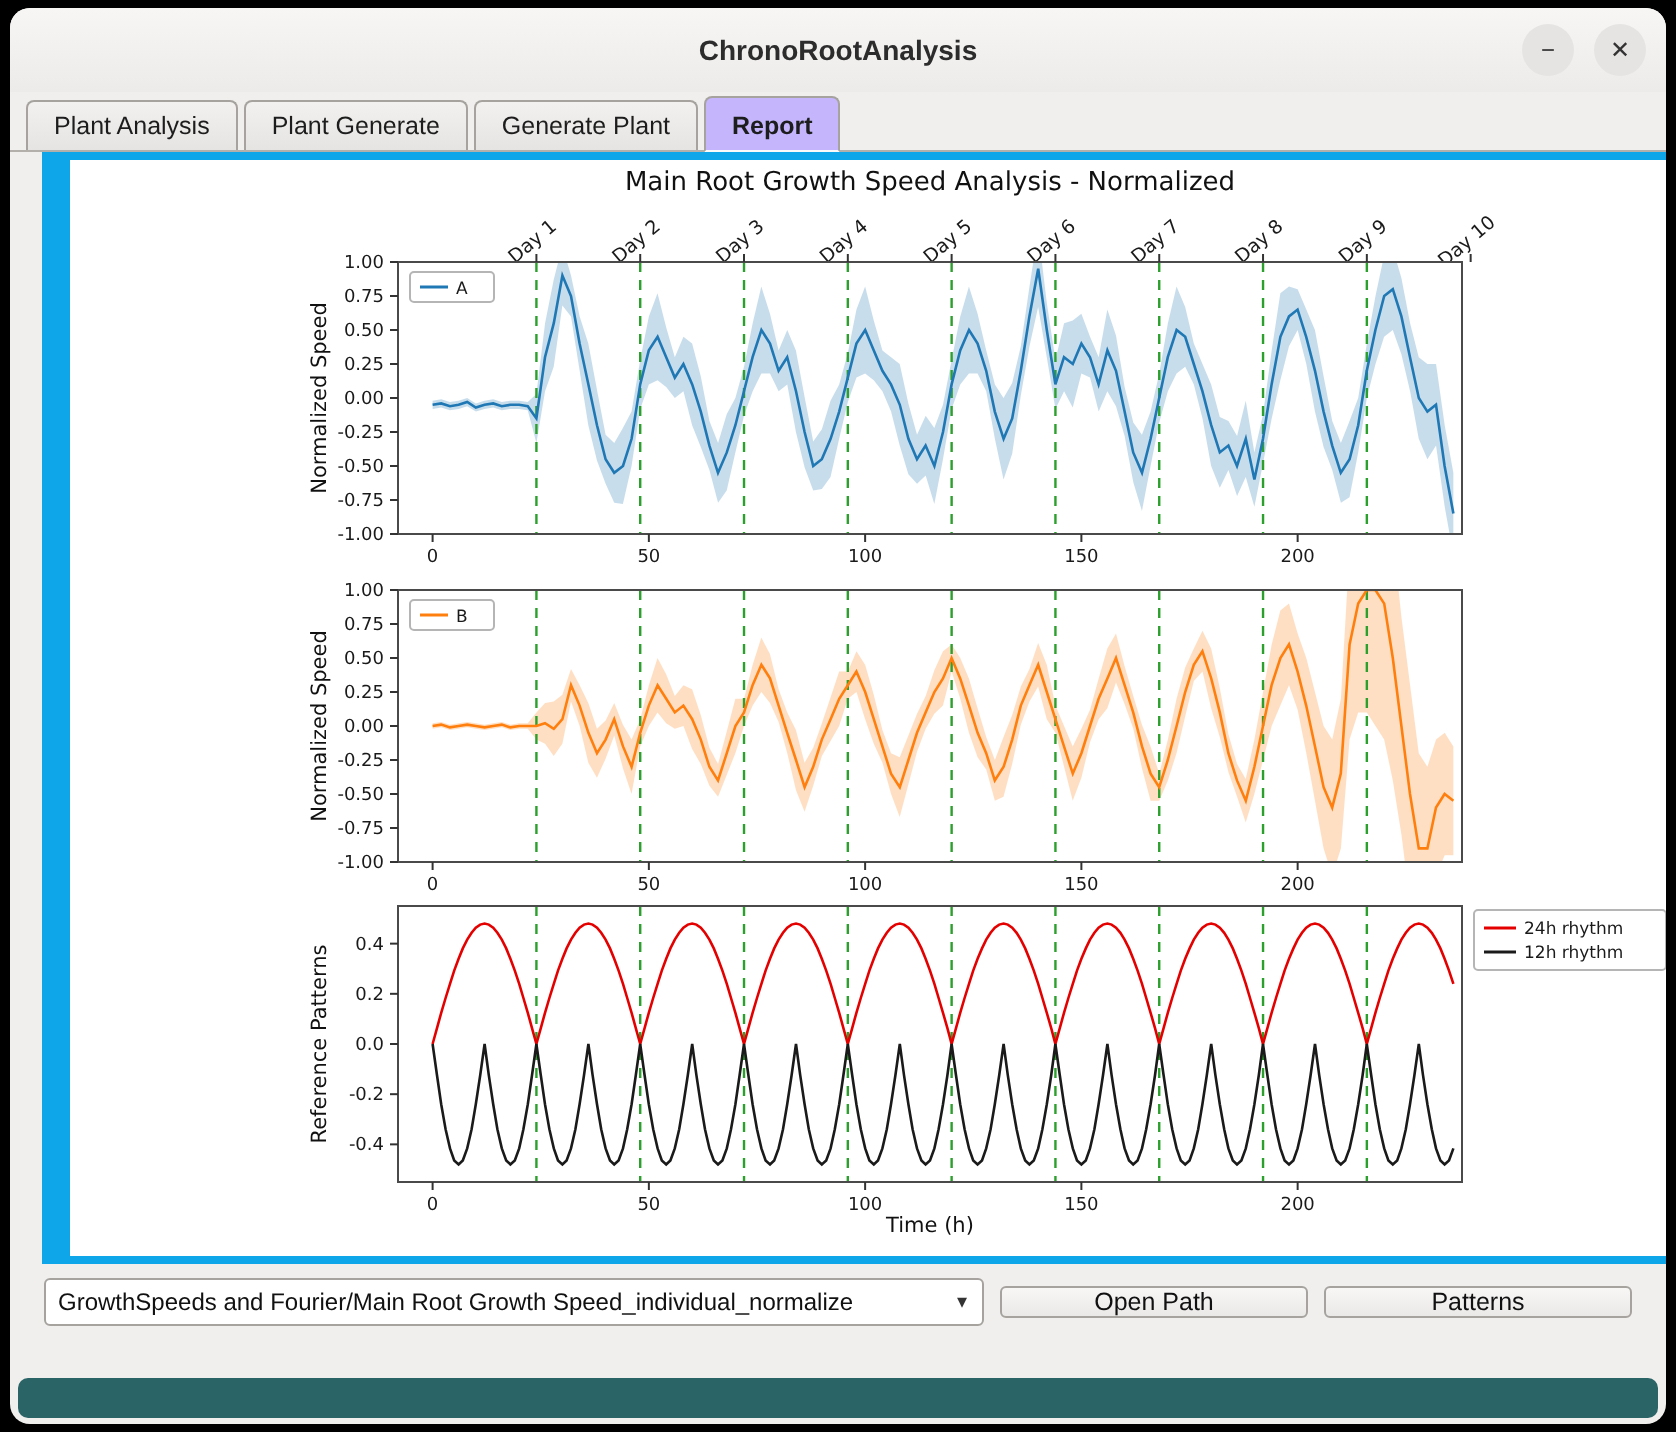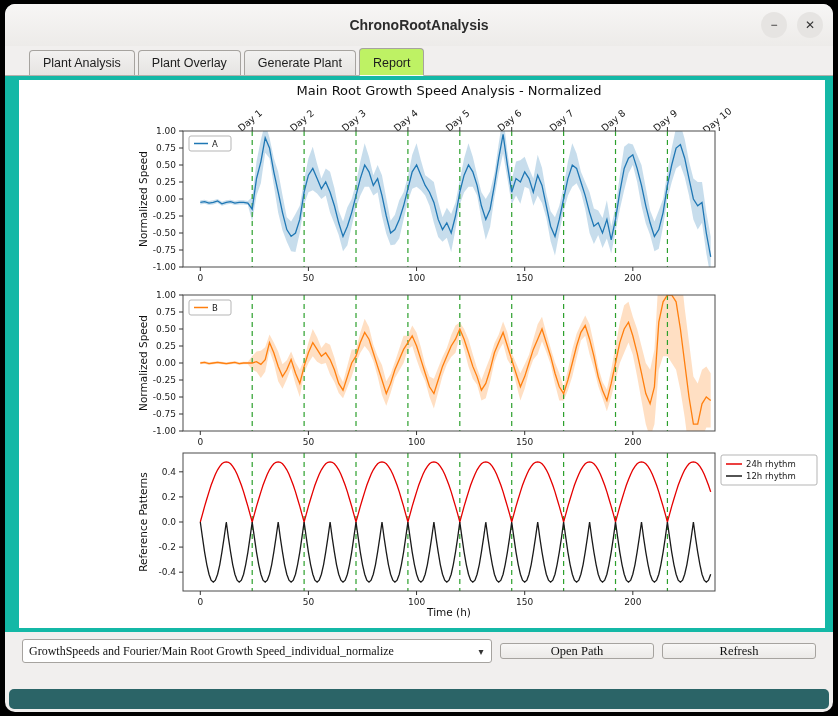--- a/index.html
+++ b/index.html
@@ -2,27 +2,27 @@
 <html><head>
 <meta charset="utf-8">
 <style>
   html,body{margin:0;padding:0;}
   body{width:838px;height:716px;background:#000;font-family:"Liberation Sans",sans-serif;position:relative;overflow:hidden;}
   .window{position:absolute;left:5px;top:4px;right:5px;bottom:4px;background:#f1efee;border-radius:10px;overflow:hidden;}
   .titlebar{position:absolute;top:0;left:0;right:0;height:42px;background:linear-gradient(#f7f6f5,#edebe9);border-bottom:1px solid #d8d5d2;display:flex;align-items:center;justify-content:center;}
   .title{font-weight:bold;font-size:14px;color:#2c2c2c;}
   .winbtns{position:absolute;right:10px;top:8px;display:flex;gap:10px;}
   .wbtn{width:26px;height:26px;border-radius:50%;background:#e6e4e2;display:flex;align-items:center;justify-content:center;font-size:12px;color:#333;cursor:pointer;user-select:none;}
-  .tabbar{position:absolute;top:42px;left:0;right:0;height:30px;padding-left:24px;display:flex;align-items:flex-end;gap:3px;border-bottom:1px solid #b3b0ac;background:#f1efee;box-sizing:border-box;}
+  .tabbar{position:absolute;top:42px;left:0;right:0;height:30px;padding-left:8px;display:flex;align-items:flex-end;gap:3px;border-bottom:1px solid #b3b0ac;background:#f1efee;box-sizing:border-box;}
   .tab{padding:5px 13px 5px 13px;font-size:12.5px;color:#1d1d1d;background:linear-gradient(#f2f1f0,#e6e4e2);border:1px solid #a6a39f;border-bottom:none;border-radius:4px 4px 0 0;white-space:nowrap;cursor:pointer;}
-  .tab.active{background:#bef264;padding-top:7px;margin-bottom:-1px;border-bottom:1px solid #fcfbfa;font-weight:normal;}
-  .content{position:absolute;top:72px;left:0;right:0;height:556px;background:#14b8a6;}
+  .tab.active{background:#c4b5fd;padding-top:7px;margin-bottom:-1px;border-bottom:1px solid #fcfbfa;font-weight:bold;}
+  .content{position:absolute;top:72px;left:16px;right:0;height:556px;background:#0ea5e9;}
   svg.figure{display:block;margin:4px 0 0 14px;background:#ffffff;}
   svg.figure text{font-family:"DejaVu Sans",sans-serif;}
-  .controls{position:absolute;top:632px;left:0;right:0;height:30px;display:flex;align-items:center;padding:0 17px;gap:8px;box-sizing:border-box;font-family:Liberation Serif, serif;}
+  .controls{position:absolute;top:632px;left:0;right:0;height:30px;display:flex;align-items:center;padding:0 17px;gap:8px;box-sizing:border-box;}
   .combo{flex:0 0 470px;height:24px;background:#fff;border:1px solid #a6a39f;border-radius:3px;display:flex;align-items:center;overflow:hidden;box-sizing:border-box;cursor:pointer;}
   .combo-text{flex:1;font-size:12px;color:#111;padding:0 6px;white-space:nowrap;overflow:hidden;}
   .combo-arrow{width:20px;height:100%;display:flex;align-items:center;justify-content:center;font-size:10px;color:#333;}
   .btn{flex:1;height:16px;background:linear-gradient(#f8f7f6,#ebe9e7);border:1px solid #a6a39f;border-radius:3px;font-size:12.5px;display:flex;align-items:center;justify-content:center;color:#111;cursor:pointer;box-sizing:border-box;}
   .bottomstrip{position:absolute;left:4px;right:4px;bottom:3px;height:20px;border-radius:5px;}
 </style>
 </head>
 <body>
 
 <div class="window">
@@ -34,21 +34,21 @@
           <span>−</span>
         </div>
       <div class="wbtn">
           <span>✕</span>
         </div>
     </div>
   </div>
 
   <div class="tabbar">
       <div class="tab">Plant Analysis</div>
-      <div class="tab">Plant Overlay</div>
+      <div class="tab">Plant Generate</div>
       <div class="tab">Generate Plant</div>
       <div class="tab active">Report</div>
     </div>
 
   <div class="content">
     <svg class="figure" width="806" height="548" viewBox="0 0 806 548">
         <text x="430" y="15" text-anchor="middle" font-size="13" fill="#111">Main Root Growth Speed Analysis - Normalized</text>
         <text x="233.20325203252034" y="43" text-anchor="middle" font-size="9.5" fill="#1a1a1a" transform="rotate(-40 233.20325203252034 43)">Day 1</text>
         <text x="285.1056910569106" y="43" text-anchor="middle" font-size="9.5" fill="#1a1a1a" transform="rotate(-40 285.1056910569106 43)">Day 2</text>
         <text x="337.0081300813008" y="43" text-anchor="middle" font-size="9.5" fill="#1a1a1a" transform="rotate(-40 337.0081300813008 43)">Day 3</text>
@@ -216,17 +216,17 @@
         <text x="430" y="536" text-anchor="middle" font-size="10.5" fill="#111">Time (h)</text>
       </svg>
   </div>
 
   <div class="controls">
     <div class="combo">
       <span class="combo-text">GrowthSpeeds and Fourier/Main Root Growth Speed_individual_normalize</span>
       <span class="combo-arrow">▾</span>
     </div>
     <div class="btn">Open Path</div>
-    <div class="btn">Refresh</div>
+    <div class="btn">Patterns</div>
   </div>
 
   <div class="bottomstrip" style="background: rgb(43, 100, 103);"></div>
 </div>
 
 </body></html>

